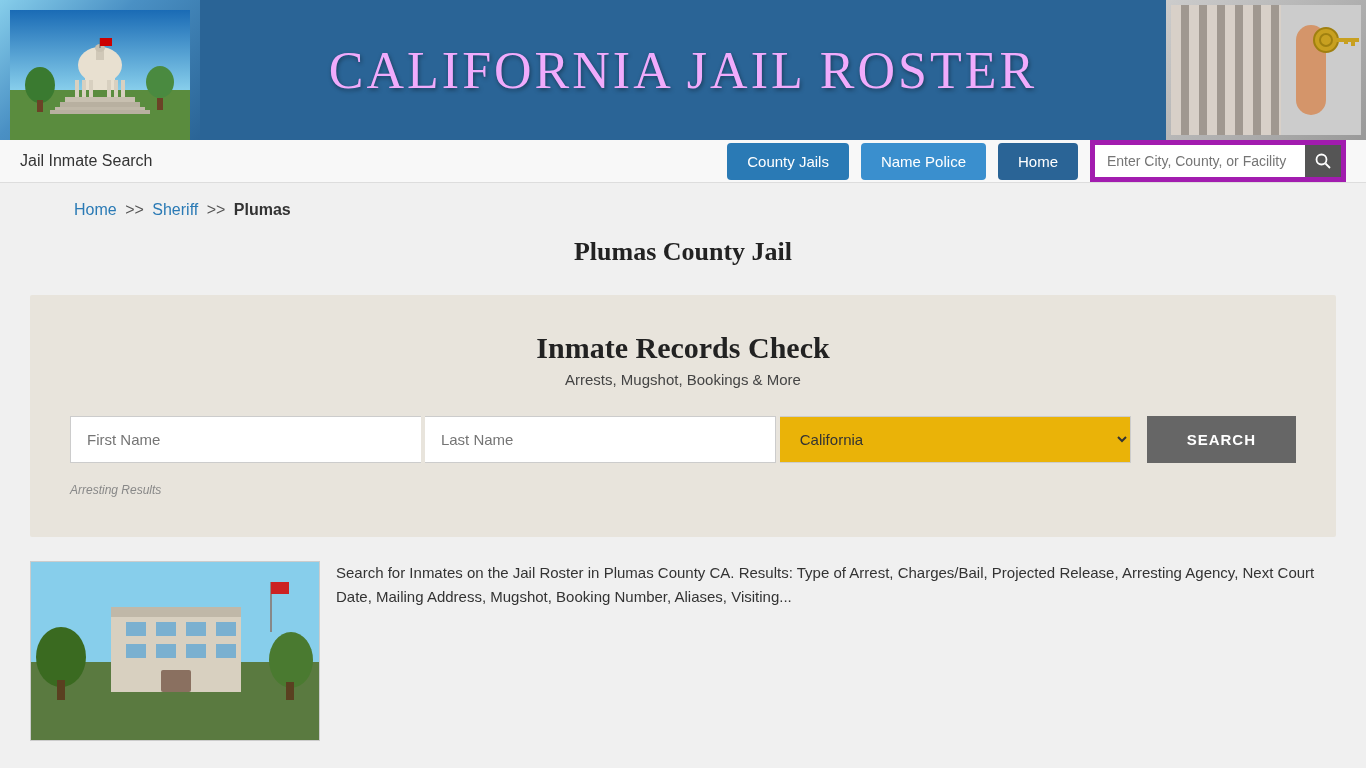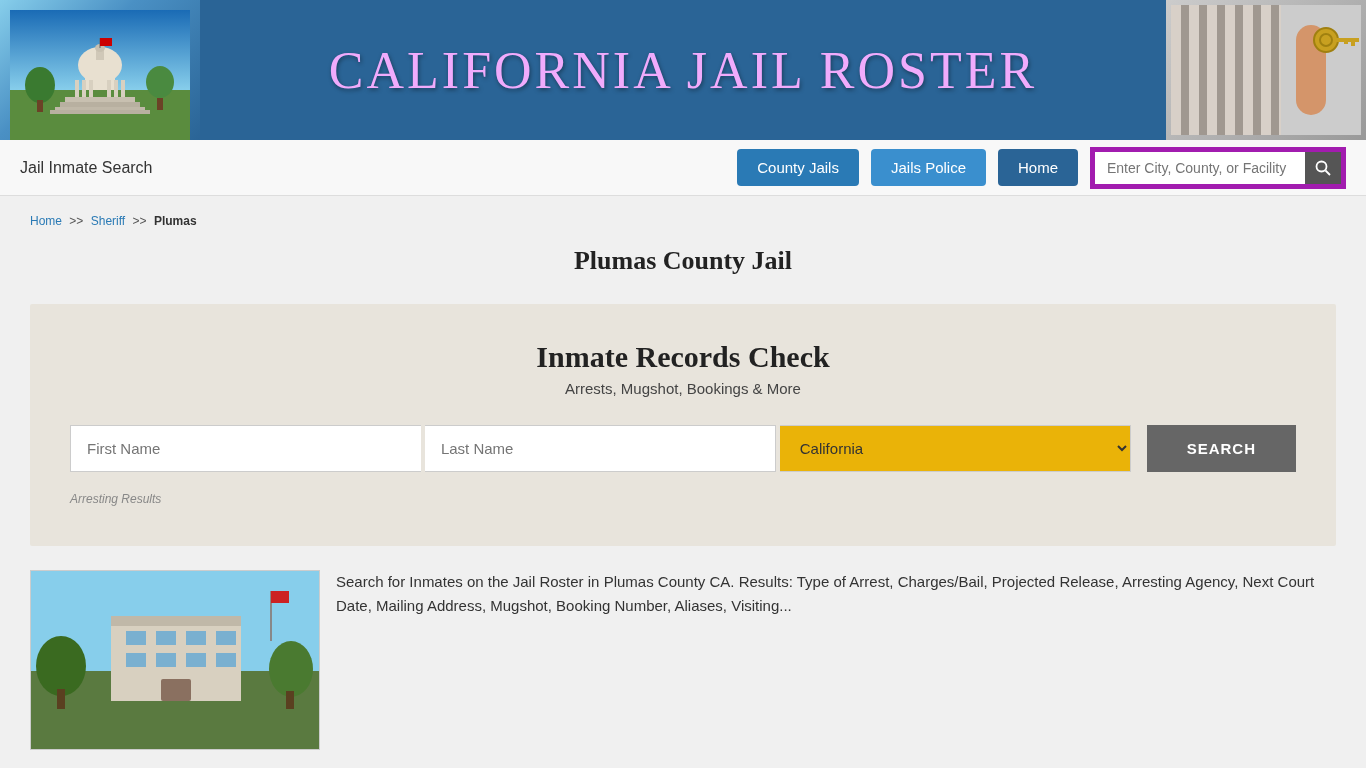--- a/index.html
+++ b/index.html
@@ -57,21 +57,21 @@
     
     .capitol-svg { width: 180px; height: 130px; }
 
     
     .navbar {
       background: #f8f8f8;
       border-bottom: 1px solid #ddd;
       display: flex;
       align-items: center;
       padding: 12px 20px;
-      height: 56px;
+      height: 43px;
       gap: 12px;
     }
     .navbar-brand {
       font-family: Arial, sans-serif;
       font-size: 16px;
       color: #333;
       font-weight: normal;
       margin-right: auto;
     }
     .nav-btn {
@@ -116,21 +116,22 @@
       cursor: pointer;
       display: flex;
       align-items: center;
       justify-content: center;
     }
 
     
     .breadcrumb {
       padding: 18px 30px;
       font-family: Arial, sans-serif;
-      font-size: 12px;
+      font-size: 16px;
+      margin-left: 44px;
     }
     .breadcrumb a {
       color: #2a7ab5;
       text-decoration: none;
     }
     .breadcrumb .sep { color: #555; margin: 0 4px; }
     .breadcrumb .current { font-weight: bold; color: #333; }
 
     
     .page-title {
@@ -314,21 +315,21 @@
       <rect x="163" y="33" width="25" height="4" fill="#c8a020"></rect>
       <rect x="180" y="33" width="4" height="8" fill="#c8a020"></rect>
       <rect x="173" y="33" width="4" height="6" fill="#c8a020"></rect>
     </svg>
   </div>
 </div>
 
 <div class="navbar">
   <span class="navbar-brand">Jail Inmate Search</span>
   <button class="nav-btn nav-btn-county">County Jails</button>
-  <button class="nav-btn nav-btn-city">Jails Police</button>
+  <button class="nav-btn nav-btn-city">Name Police</button>
   <button class="nav-btn nav-btn-home">Home</button>
   <div class="search-container">
     <input class="search-input" type="text" placeholder="Enter City, County, or Facility" style="">
     <button class="search-icon-btn">
       <svg width="16" height="16" viewBox="0 0 16 16" fill="none" xmlns="http://www.w3.org/2000/svg">
         <circle cx="6.5" cy="6.5" r="5" stroke="white" stroke-width="1.8"></circle>
         <line x1="10.5" y1="10.5" x2="15" y2="15" stroke="white" stroke-width="1.8"></line>
       </svg>
     </button>
   </div>

